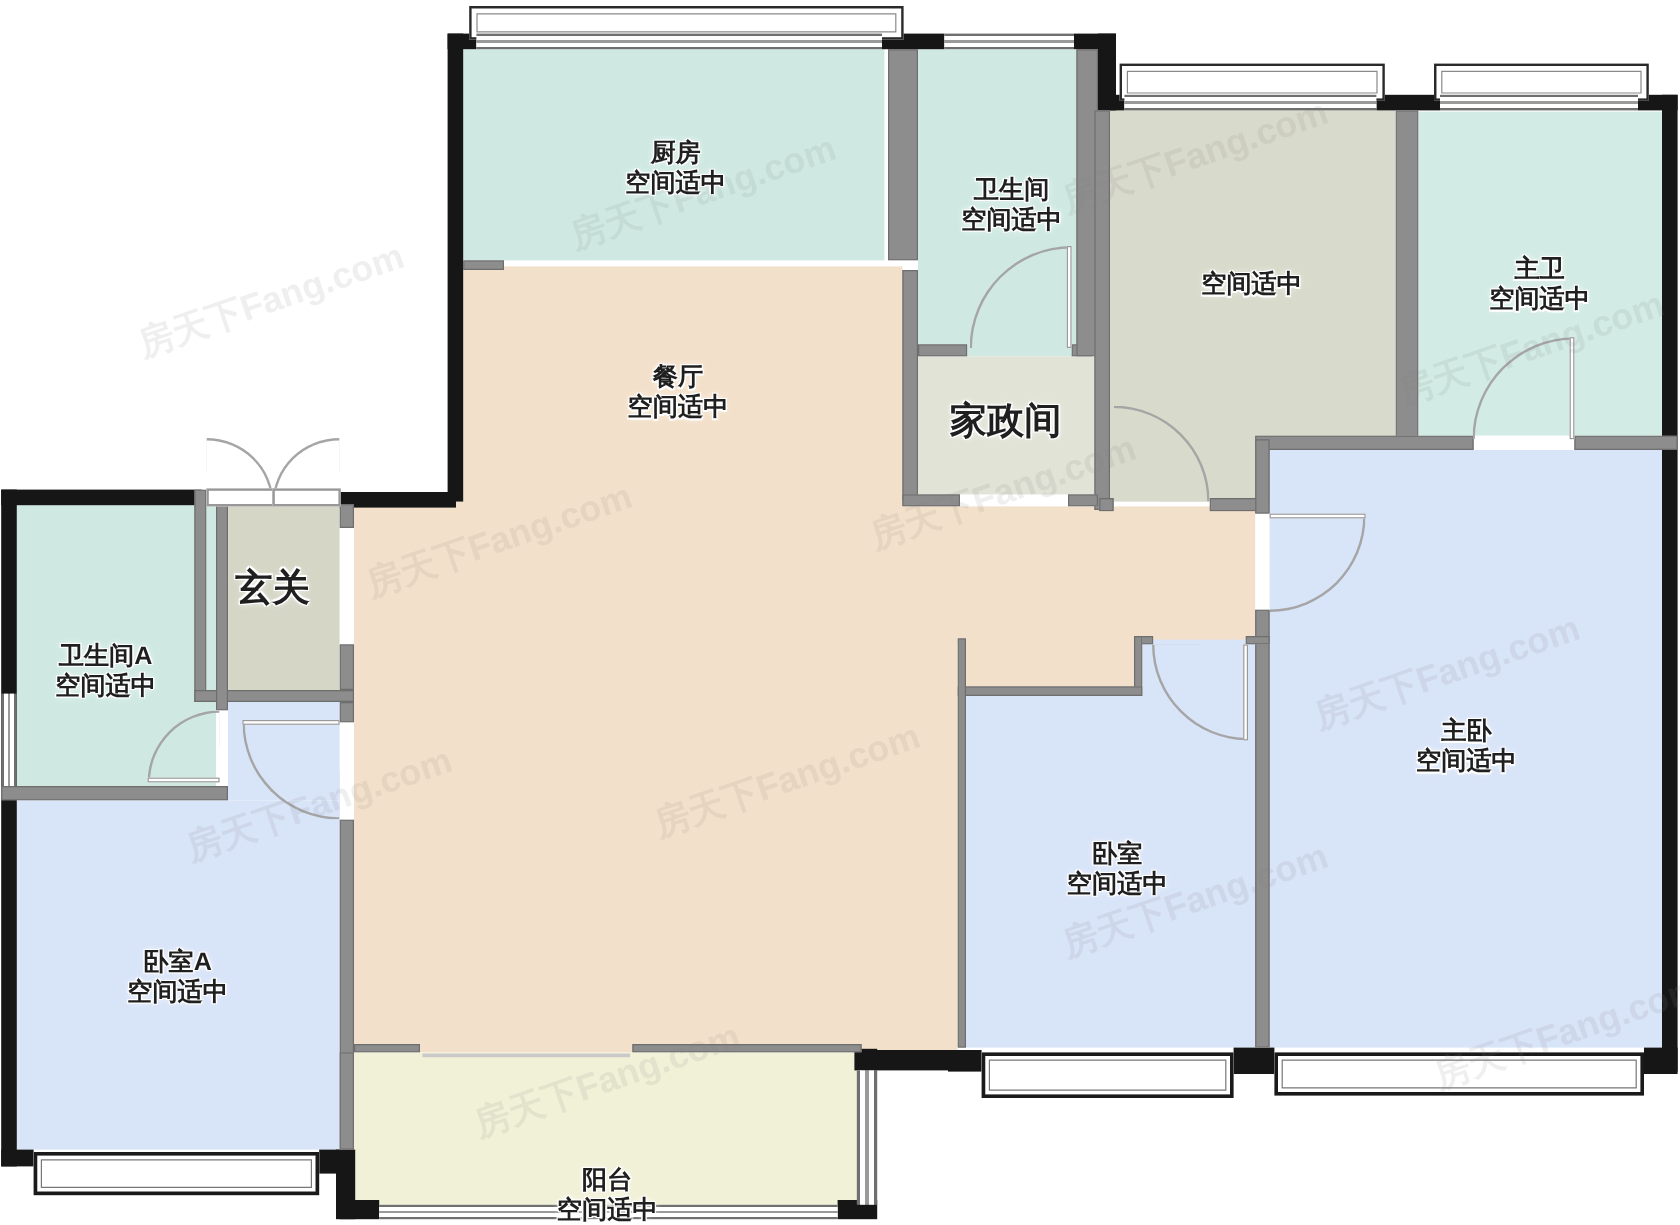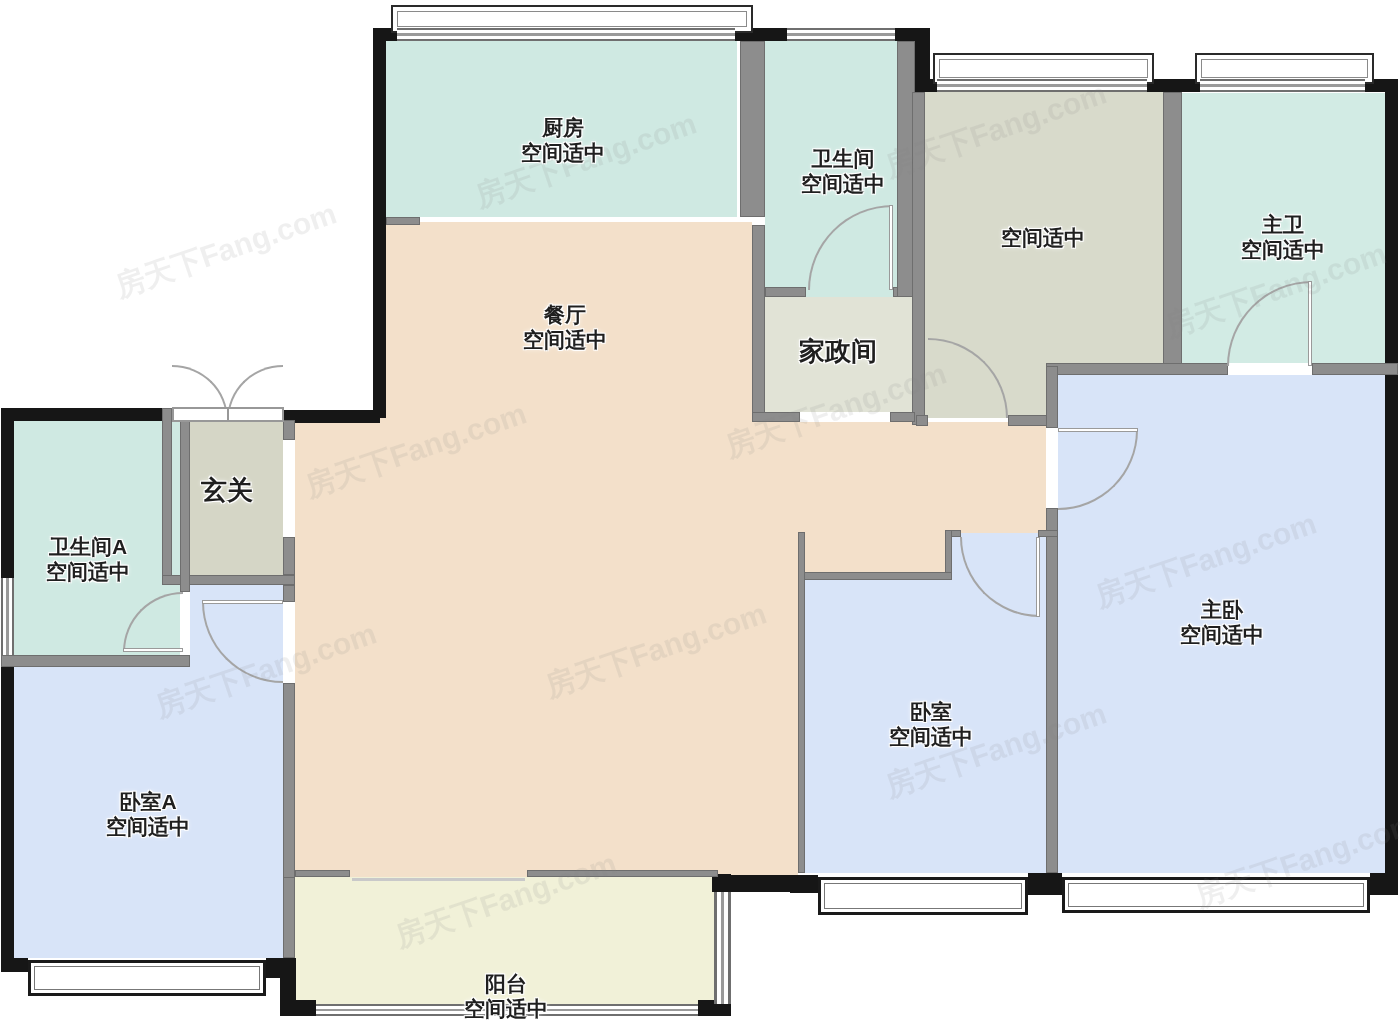--- a/index.html
+++ b/index.html
@@ -16,21 +16,21 @@
   .arc-tl{border-top-left-radius:100%;border-top-width:2px;border-left-width:2px;}
   .arc-tr{border-top-right-radius:100%;border-top-width:2px;border-right-width:2px;}
   .arc-bl{border-bottom-left-radius:100%;border-bottom-width:2px;border-left-width:2px;}
   .arc-br{border-bottom-right-radius:100%;border-bottom-width:2px;border-right-width:2px;}
   .leaf{position:absolute;background:#fff;border:1px solid #9a9a9a;box-sizing:border-box;}
   .panel{position:absolute;background:#fff;border:2px solid #989898;box-sizing:border-box;}
   .slider{position:absolute;background:#c9c9c9;}
   .label{position:absolute;transform:translate(-50%,-50%);text-align:center;font-weight:bold;
          font-size:21px;line-height:1.18;color:#1f1f1f;white-space:nowrap;
          text-shadow:-1px -1px 0 #fff,1px -1px 0 #fff,-1px 1px 0 #fff,1px 1px 0 #fff,0 0 5px #fff;}
-  .label.small{font-size:26px;}
+  .label.small{font-size:31px;}
   .label .note{display:block;}
   .wm{position:absolute;color:rgba(130,130,130,0.13);font-size:30px;font-weight:bold;
       transform:rotate(-19deg);white-space:nowrap;pointer-events:none;}
 </style>
 </head>
 <body>
 
 <div class="plan">
 
   <div class="room" style="left:386px;top:222px;width:366px;height:203px;background:#f3e0ca"></div>

